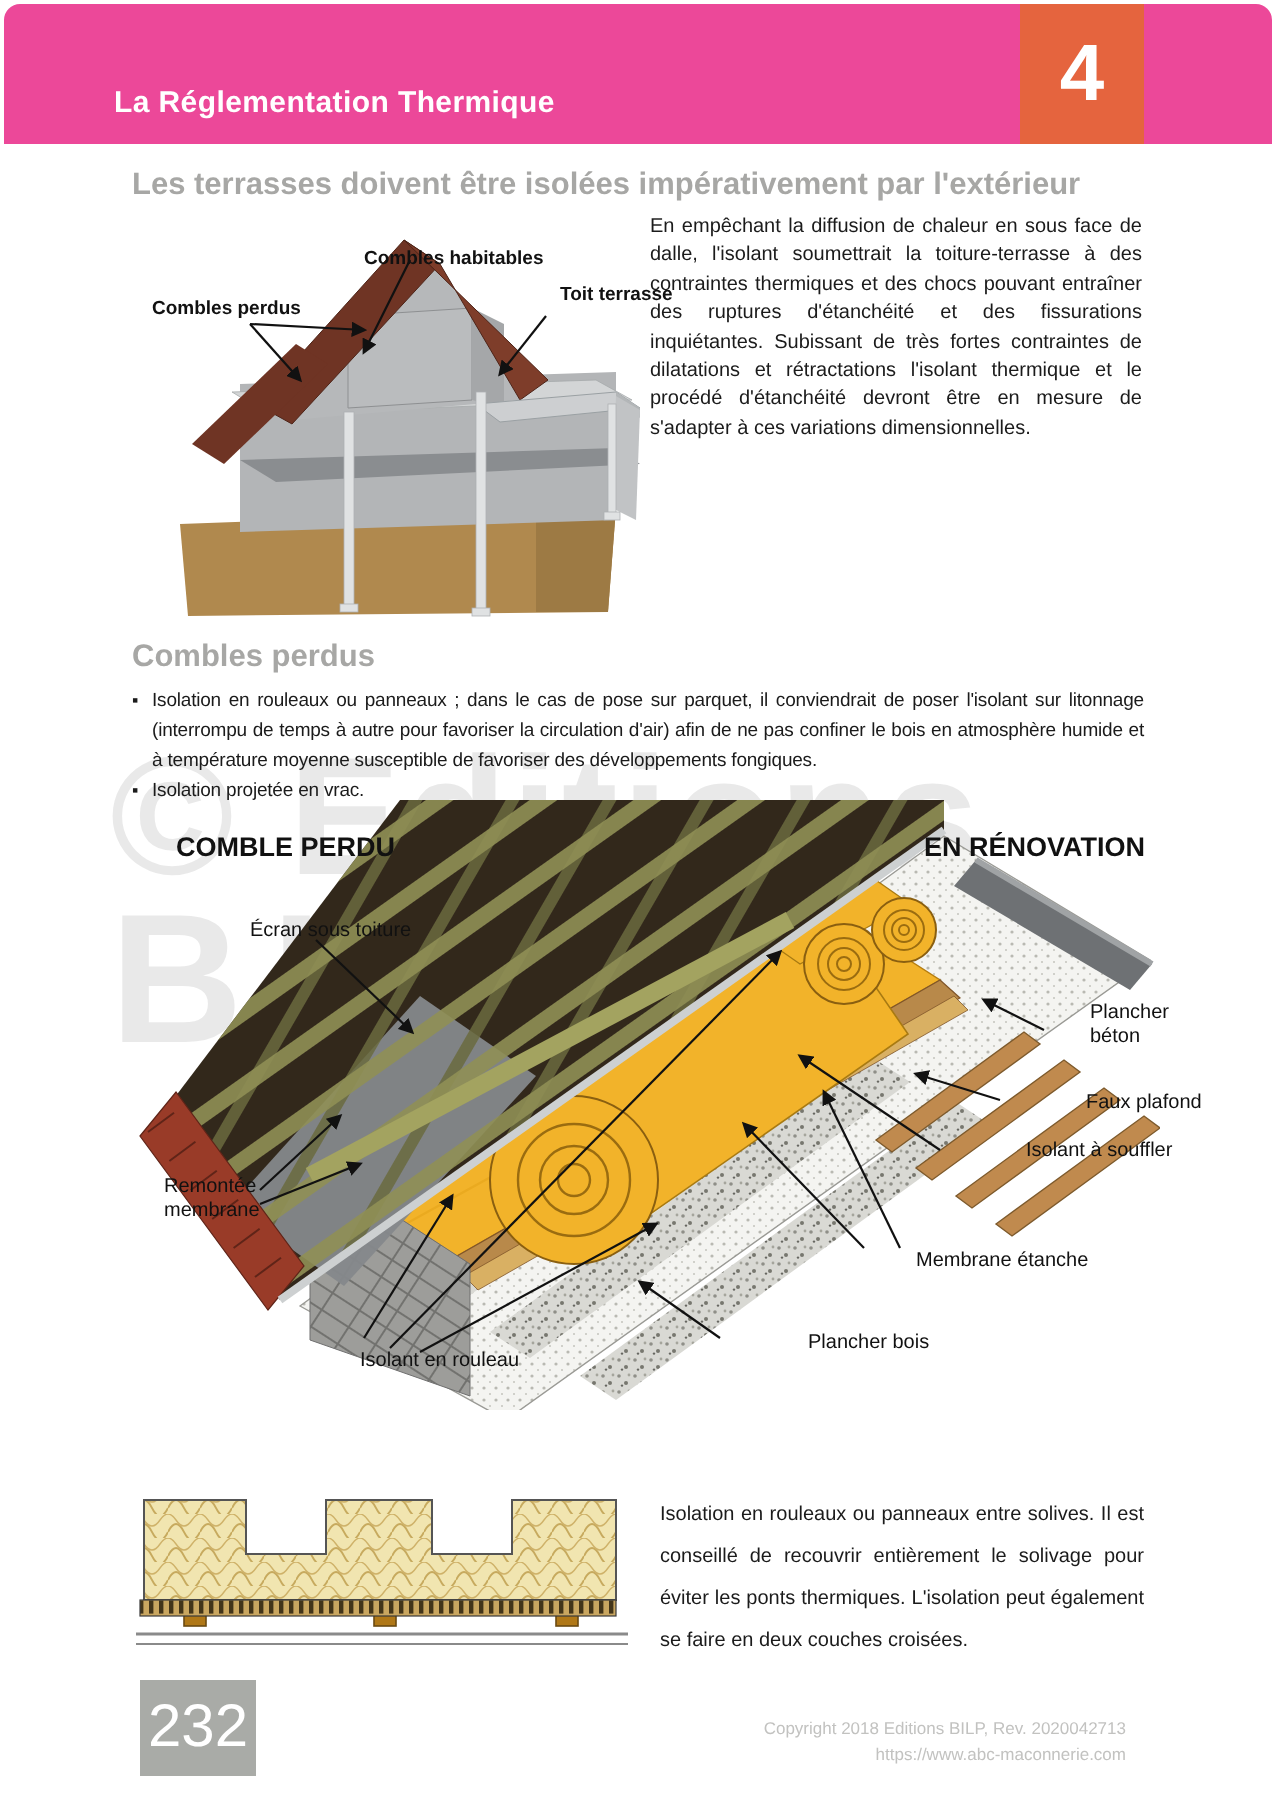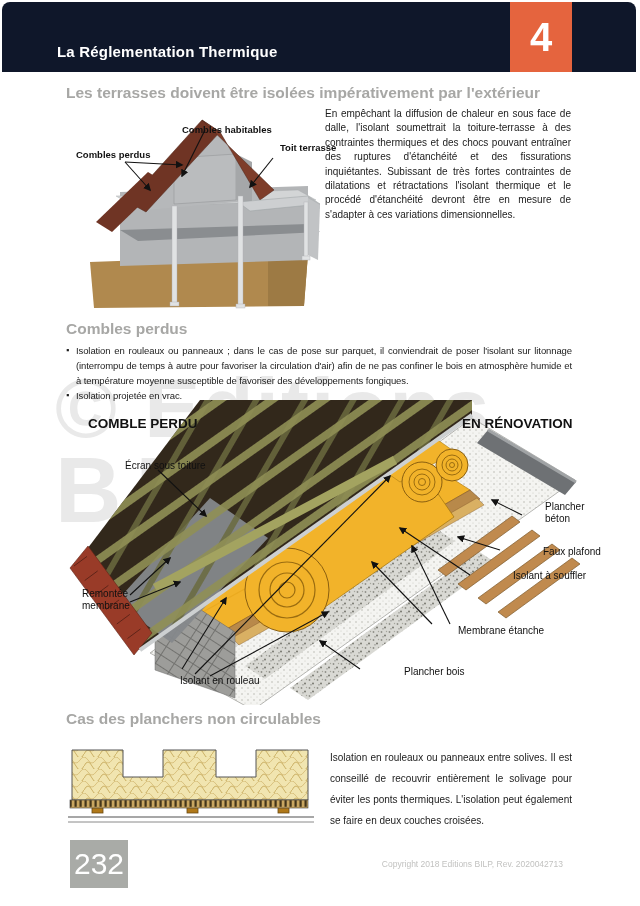--- a/index.html
+++ b/index.html
@@ -1,21 +1,21 @@
 <!DOCTYPE html>
 <html><head>
 <meta charset="utf-8">
 <style>
   html,body { margin:0; padding:0; background:#ffffff; }
   .page { position:relative; width:640px; height:906px; background:#ffffff; overflow:hidden;
           font-family:"Liberation Sans", sans-serif; }
 
   
   .header-bar { position:absolute; left:2px; top:2px; width:634px; height:70px;
-                background:#0f172a; border-radius:8px 8px 0 0; z-index:2; }
+                background:#ec4899; border-radius:8px 8px 0 0; z-index:2; }
   .header-title { position:absolute; left:55px; top:41px; font-size:15px; font-weight:bold;
                   color:#ffffff; letter-spacing:0.2px; }
   .chapter-box { position:absolute; left:508px; top:0; width:62px; height:70px; background:#e5643e;
                  display:flex; align-items:center; justify-content:center; }
   .chapter-num { font-size:40px; font-weight:bold; color:#ffffff; }
 
   
   .wm1 { position:absolute; left:55px; top:360px; font-size:84px; font-weight:bold;
          color:rgba(40,40,40,0.10); letter-spacing:2px; z-index:1; white-space:nowrap; }
   .wm2 { position:absolute; left:55px; top:438px; font-size:92px; font-weight:bold;
@@ -283,21 +283,20 @@
     <div class="fig2-label l-ecran nowrap">Écran sous toiture</div>
     <div class="fig2-label l-beton">Plancher béton</div>
     <div class="fig2-label l-faux nowrap">Faux plafond</div>
     <div class="fig2-label l-souf nowrap">Isolant à souffler</div>
     <div class="fig2-label l-memb nowrap">Membrane étanche</div>
     <div class="fig2-label l-bois nowrap">Plancher bois</div>
     <div class="fig2-label l-remo">Remontée membrane</div>
     <div class="fig2-label l-roul nowrap">Isolant en rouleau</div>
   </div>
 
-  <div id="h3" class="h-section">Cas des planchers non circulables</div>
 
   <div id="fig3" class="fig">
     <svg width="246" height="82" viewBox="0 0 246 82">
       <defs>
         <pattern id="pwool" width="16" height="12" patternUnits="userSpaceOnUse">
           <rect width="16" height="12" fill="#f1e5b0"></rect>
           <path d="M0,9 Q4,1 8,9 Q12,17 16,9" stroke="#c7aa5e" stroke-width="0.9" fill="none"></path>
           <path d="M-4,3 Q0,-3 4,3 Q8,9 12,3 Q16,-3 20,3" stroke="#cfb269" stroke-width="0.7" fill="none"></path>
         </pattern>
         <pattern id="phatch" width="5" height="9" patternUnits="userSpaceOnUse">
@@ -319,15 +318,16 @@
     </svg>
   </div>
 
   <div id="para3" class="para">Isolation en rouleaux ou panneaux entre solives. Il est conseillé de recouvrir entièrement le solivage pour éviter les ponts thermiques. L'isolation peut également se faire en deux couches croisées.</div>
 
   <div class="footer-box">
     <span class="footer-num">232</span>
   </div>
   <div class="copyright">
     <div>Copyright 2018 Editions BILP, Rev. 2020042713</div>
+    <div>https://www.abc-maconnerie.com</div>
   </div>
 
 </div>
 
 </body></html>

